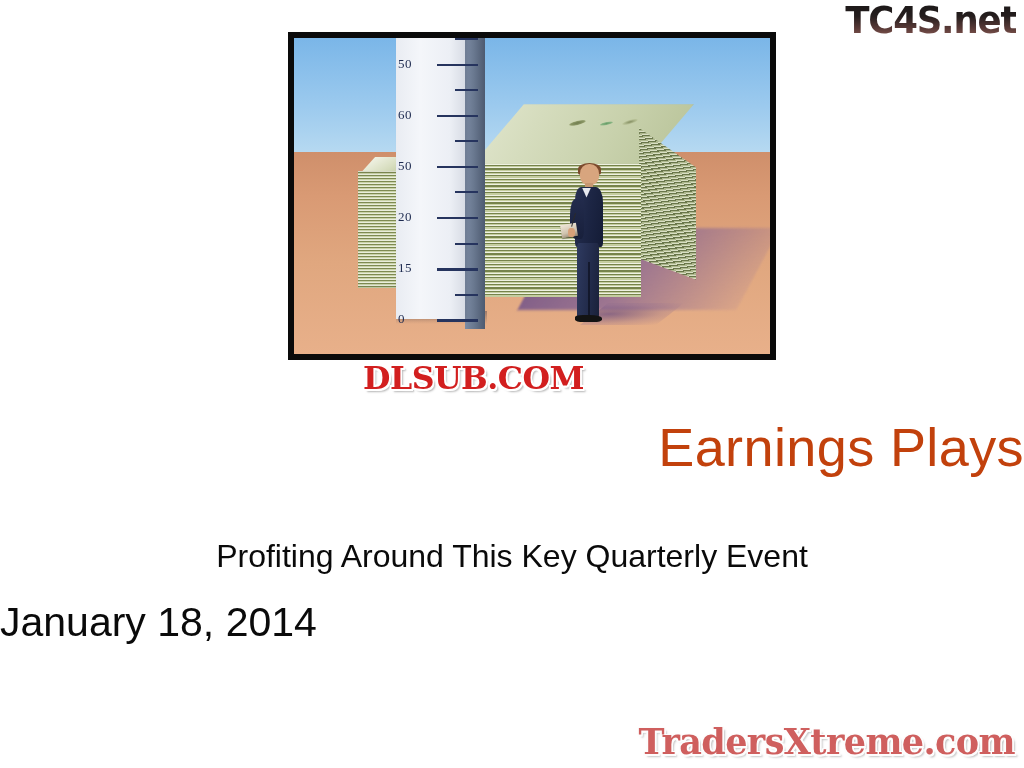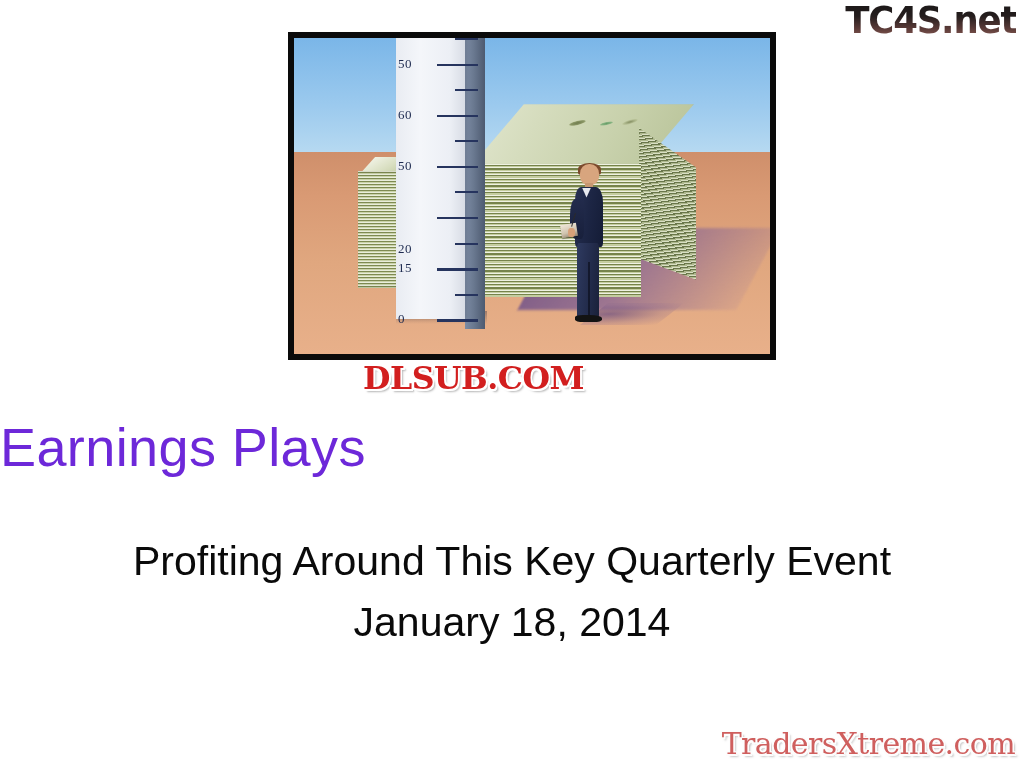--- a/index.html
+++ b/index.html
@@ -375,62 +375,61 @@
        0 -1.6px 0 #ffffff, 0 1.6px 0 #ffffff,
        2.6px 2.8px 2px rgba(120,120,120,0.55);
   }
 
   
   .title {
     position: absolute;
     left: 0;
     right: 0;
     top: 419px;
-    text-align: left;
+    text-align: right;
     font-family: "Liberation Sans", sans-serif;
     font-size: 54px;
     font-weight: normal;
-    color: #6d28d9;
+    color: #c2410c;
     letter-spacing: 0.4px;
     line-height: 1.05;
   }
   .subtitle-1 {
     position: absolute;
     left: 0;
     right: 0;
     top: 539px;
     text-align: center;
     font-family: "Liberation Sans", sans-serif;
-    font-size: 41px;
+    font-size: 32px;
     font-weight: normal;
     color: #0a0a0a;
     letter-spacing: 0px;
     line-height: 1.1;
   }
   .subtitle-2 {
     position: absolute;
     left: 0;
     right: 0;
     top: 600px;
-    text-align: center;
     font-family: "Liberation Sans", sans-serif;
     font-size: 41px;
     font-weight: normal;
     color: #0a0a0a;
     line-height: 1.1;
   }
 
   
   .tx-brand {
     position: absolute;
     right: 9px;
     bottom: 9px;
     font-family: "DejaVu Serif", serif;
-    font-weight: normal;
-    font-size: 30px;
+    font-weight: bold;
+    font-size: 35px;
     letter-spacing: -0.6px;
     line-height: 1;
     color: #cf5f5e;
     white-space: nowrap;
     text-shadow:
       -1.5px -1.5px 0 #fdfdfd,  1.5px -1.5px 0 #fdfdfd,
       -1.5px  1.5px 0 #fdfdfd,  1.5px  1.5px 0 #fdfdfd,
       -1.5px 0 0 #fdfdfd, 1.5px 0 0 #fdfdfd,
        0 -1.5px 0 #fdfdfd, 0 1.5px 0 #fdfdfd,
        2.6px 2.8px 2px rgba(140,140,140,0.5);
@@ -465,21 +464,21 @@
     <div class="ruler-side"></div>
     <div class="ruler-face"></div>
     <div class="ruler-ticks" id="ruler-ticks">
         <div class="tick major" style="top: 100%;"></div>
         <div class="tick-label" style="top: 100%;">0</div>
         <div class="tick minor" style="top: 90.9091%;"></div>
         <div class="tick major" style="top: 81.8182%;"></div>
         <div class="tick-label" style="top: 81.8182%;">15</div>
         <div class="tick minor" style="top: 72.7273%;"></div>
         <div class="tick major" style="top: 63.6364%;"></div>
-        <div class="tick-label" style="top: 63.6364%; margin-top: 32px;">20</div>
+        <div class="tick-label" style="top: 63.6364%;">20</div>
         <div class="tick minor" style="top: 54.5455%;"></div>
         <div class="tick major" style="top: 45.4545%;"></div>
         <div class="tick-label" style="top: 45.4545%;">50</div>
         <div class="tick minor" style="top: 36.3636%;"></div>
         <div class="tick major" style="top: 27.2727%;"></div>
         <div class="tick-label" style="top: 27.2727%;">60</div>
         <div class="tick minor" style="top: 18.1818%;"></div>
         <div class="tick major" style="top: 9.09091%;"></div>
         <div class="tick-label" style="top: 9.09091%;">50</div>
         <div class="tick minor" style="top: 0%;"></div>

